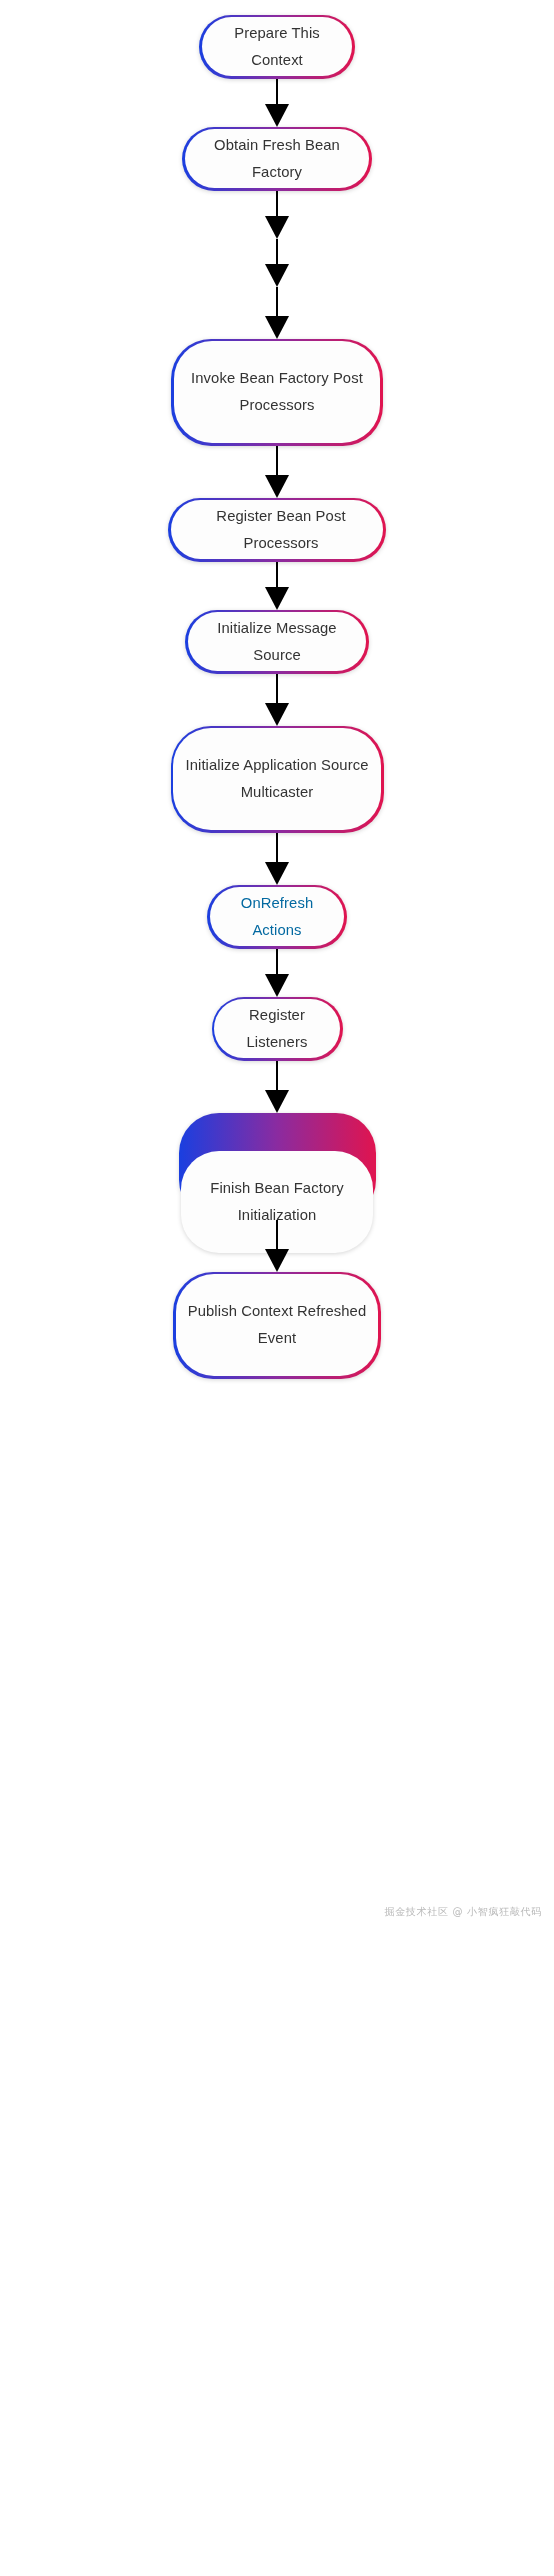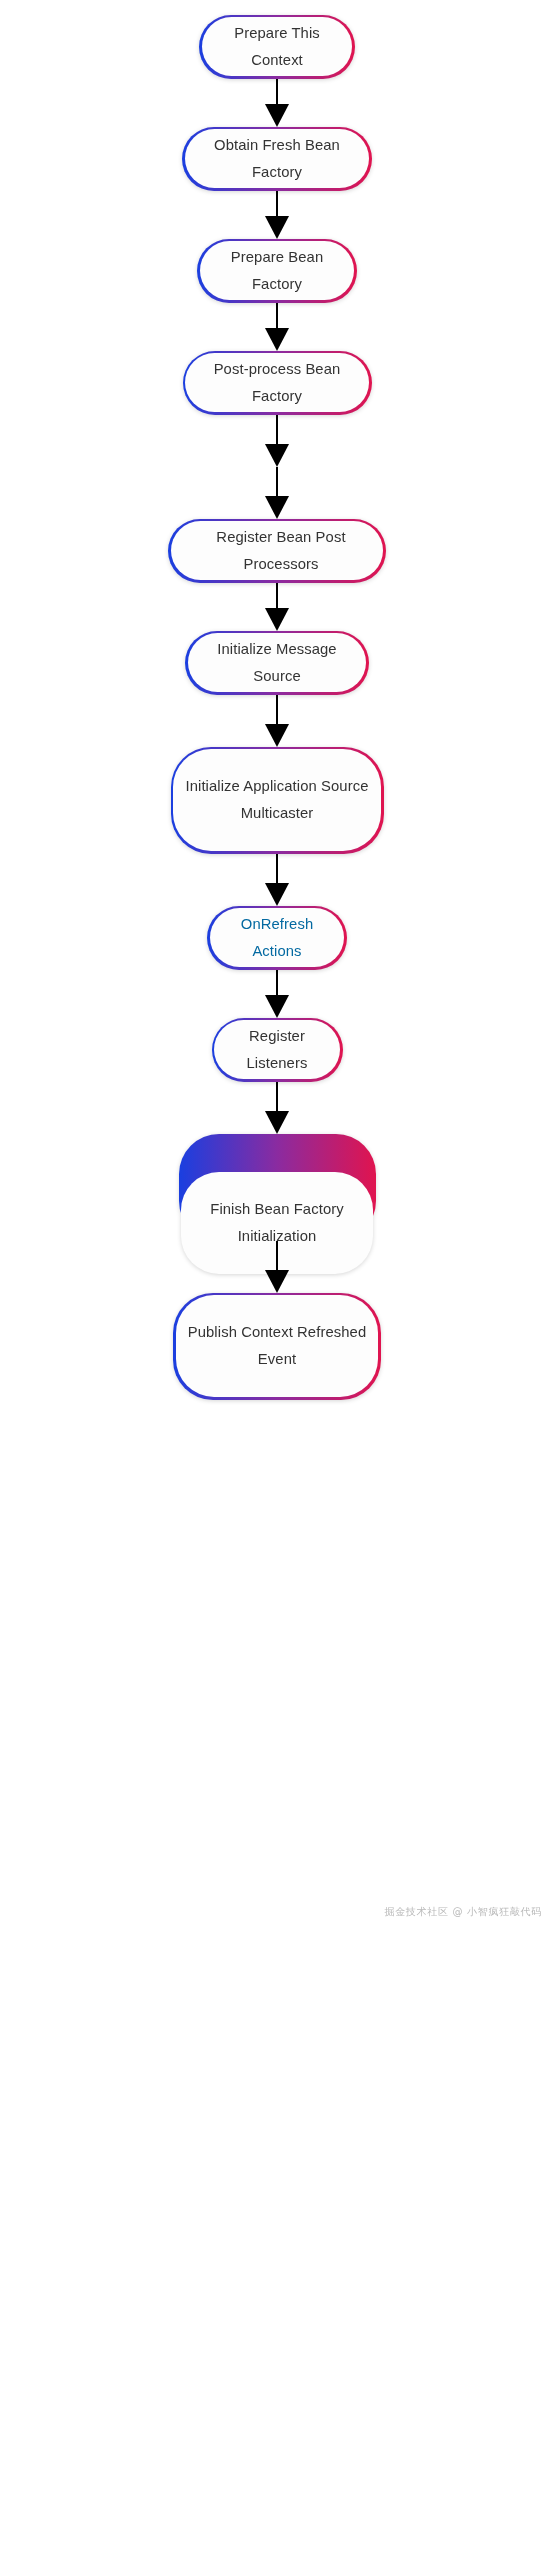--- a/index.html
+++ b/index.html
@@ -116,42 +116,38 @@
     <div class="node-inner" style="background: rgb(253, 253, 253);">
       <span class="node-label" style="color: rgb(51, 51, 51);">Obtain Fresh Bean Factory</span>
     </div>
   </div>
 
   <div class="arrow gap-sm">
     <div class="shaft" style="background: rgb(0, 0, 0);"></div>
     <div class="head" style="border-top-color: rgb(0, 0, 0);"></div>
   </div>
 
-  <div class="node h1" style="width: 160px; background: linear-gradient(90deg, rgb(26, 63, 224) 0%, rgb(139, 43, 160) 50%, rgb(224, 20, 79) 100%);">
-    <div class="node-inner" style="background: rgb(253, 253, 253);">
-      <span class="node-label" style="color: rgb(51, 51, 51);">Prepare Bean Factory</span>
-    </div>
-  </div>
-
-  <div class="arrow gap-sm">
-    <div class="shaft" style="background: rgb(0, 0, 0);"></div>
-    <div class="head" style="border-top-color: rgb(0, 0, 0);"></div>
-  </div>
-
-  <div class="node h1" style="width: 189px; background: linear-gradient(90deg, rgb(26, 63, 224) 0%, rgb(139, 43, 160) 50%, rgb(224, 20, 79) 100%);">
-    <div class="node-inner" style="background: rgb(253, 253, 253);">
-      <span class="node-label" style="color: rgb(51, 51, 51);">Post-process Bean Factory</span>
-    </div>
-  </div>
-
-  <div class="arrow gap-md">
-    <div class="shaft" style="background: rgb(0, 0, 0);"></div>
-    <div class="head" style="border-top-color: rgb(0, 0, 0);"></div>
-  </div>
-
+
+  <div class="arrow gap-sm">
+    <div class="shaft" style="background: rgb(0, 0, 0);"></div>
+    <div class="head" style="border-top-color: rgb(0, 0, 0);"></div>
+  </div>
+
+
+  <div class="arrow gap-md">
+    <div class="shaft" style="background: rgb(0, 0, 0);"></div>
+    <div class="head" style="border-top-color: rgb(0, 0, 0);"></div>
+  </div>
+
+  <div class="node h2" style="width: 212px; background: linear-gradient(90deg, rgb(26, 63, 224) 0%, rgb(139, 43, 160) 50%, rgb(224, 20, 79) 100%);">
+    <div class="node-inner" style="background: rgb(253, 253, 253);">
+      <span class="node-label" style="color: rgb(51, 51, 51);">Invoke Bean Factory Post
+Processors</span>
+    </div>
+  </div>
 
   <div class="arrow gap-md">
     <div class="shaft" style="background: rgb(0, 0, 0);"></div>
     <div class="head" style="border-top-color: rgb(0, 0, 0);"></div>
   </div>
 
   <div class="node h1" style="width: 218px; background: linear-gradient(90deg, rgb(26, 63, 224) 0%, rgb(139, 43, 160) 50%, rgb(224, 20, 79) 100%);">
     <div class="node-inner" style="background: rgb(253, 253, 253); padding-left: 8px;">
       <span class="node-label" style="color: rgb(51, 51, 51);">Register Bean Post Processors</span>
     </div>

